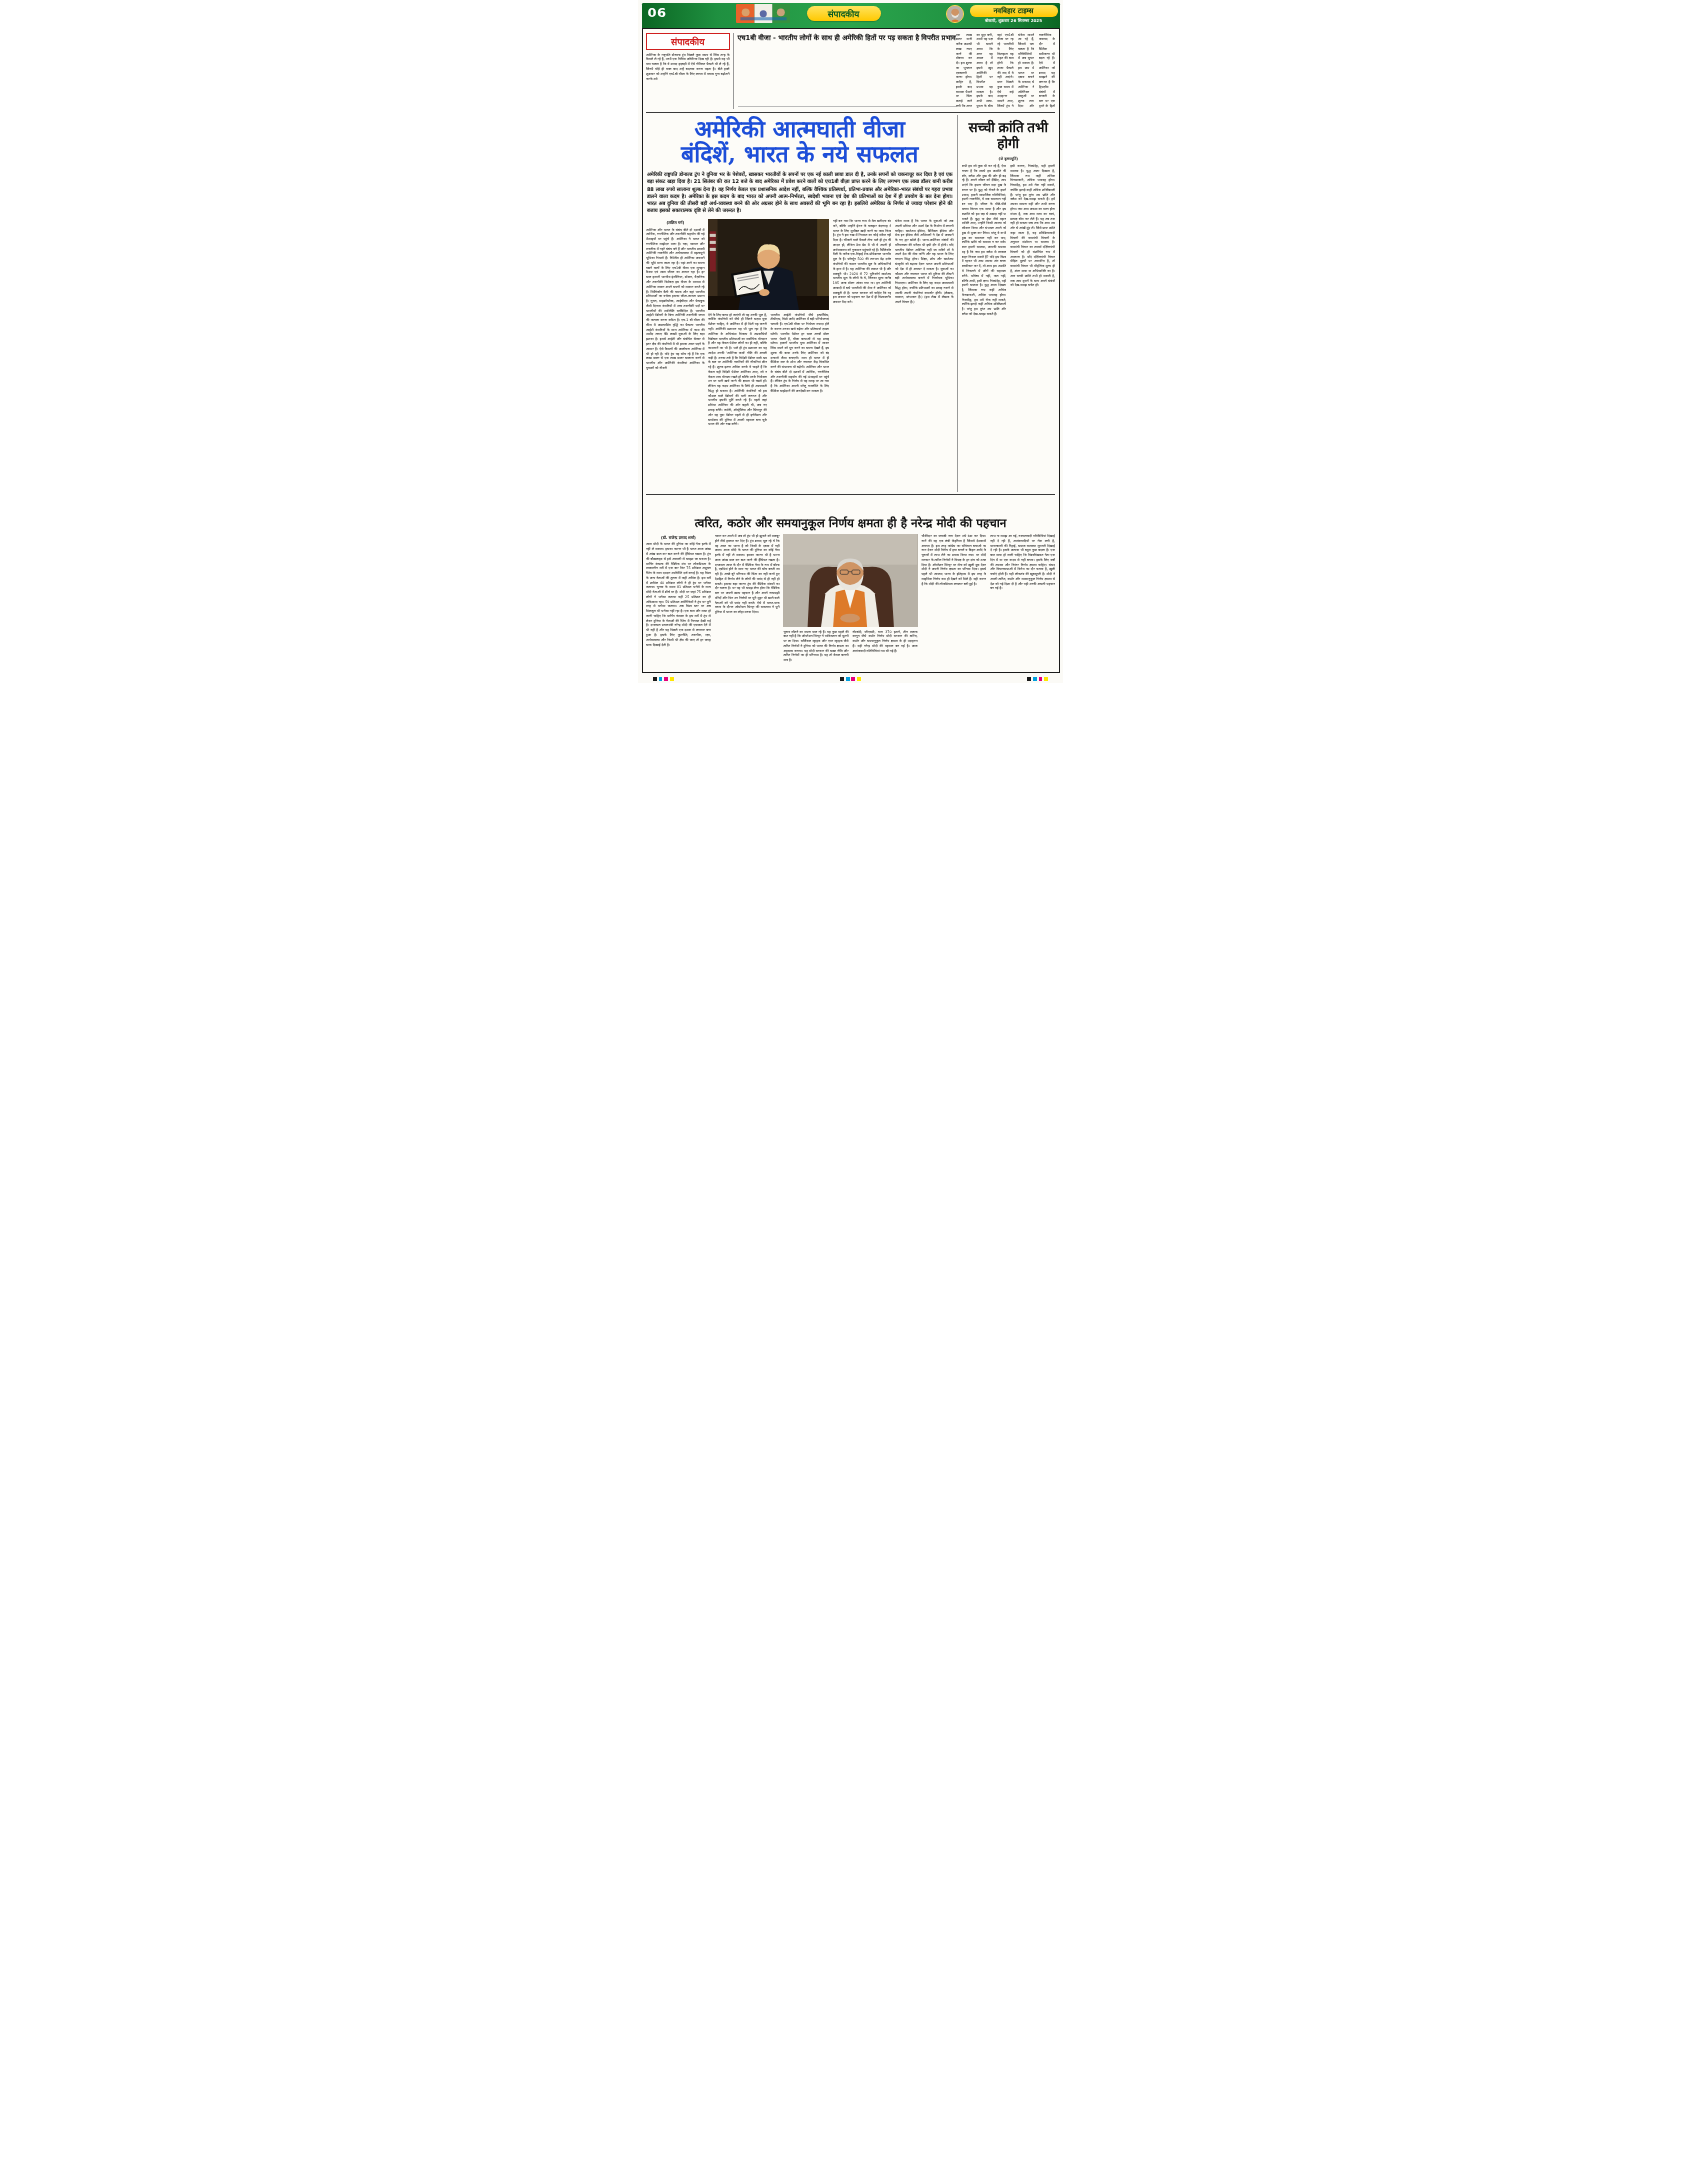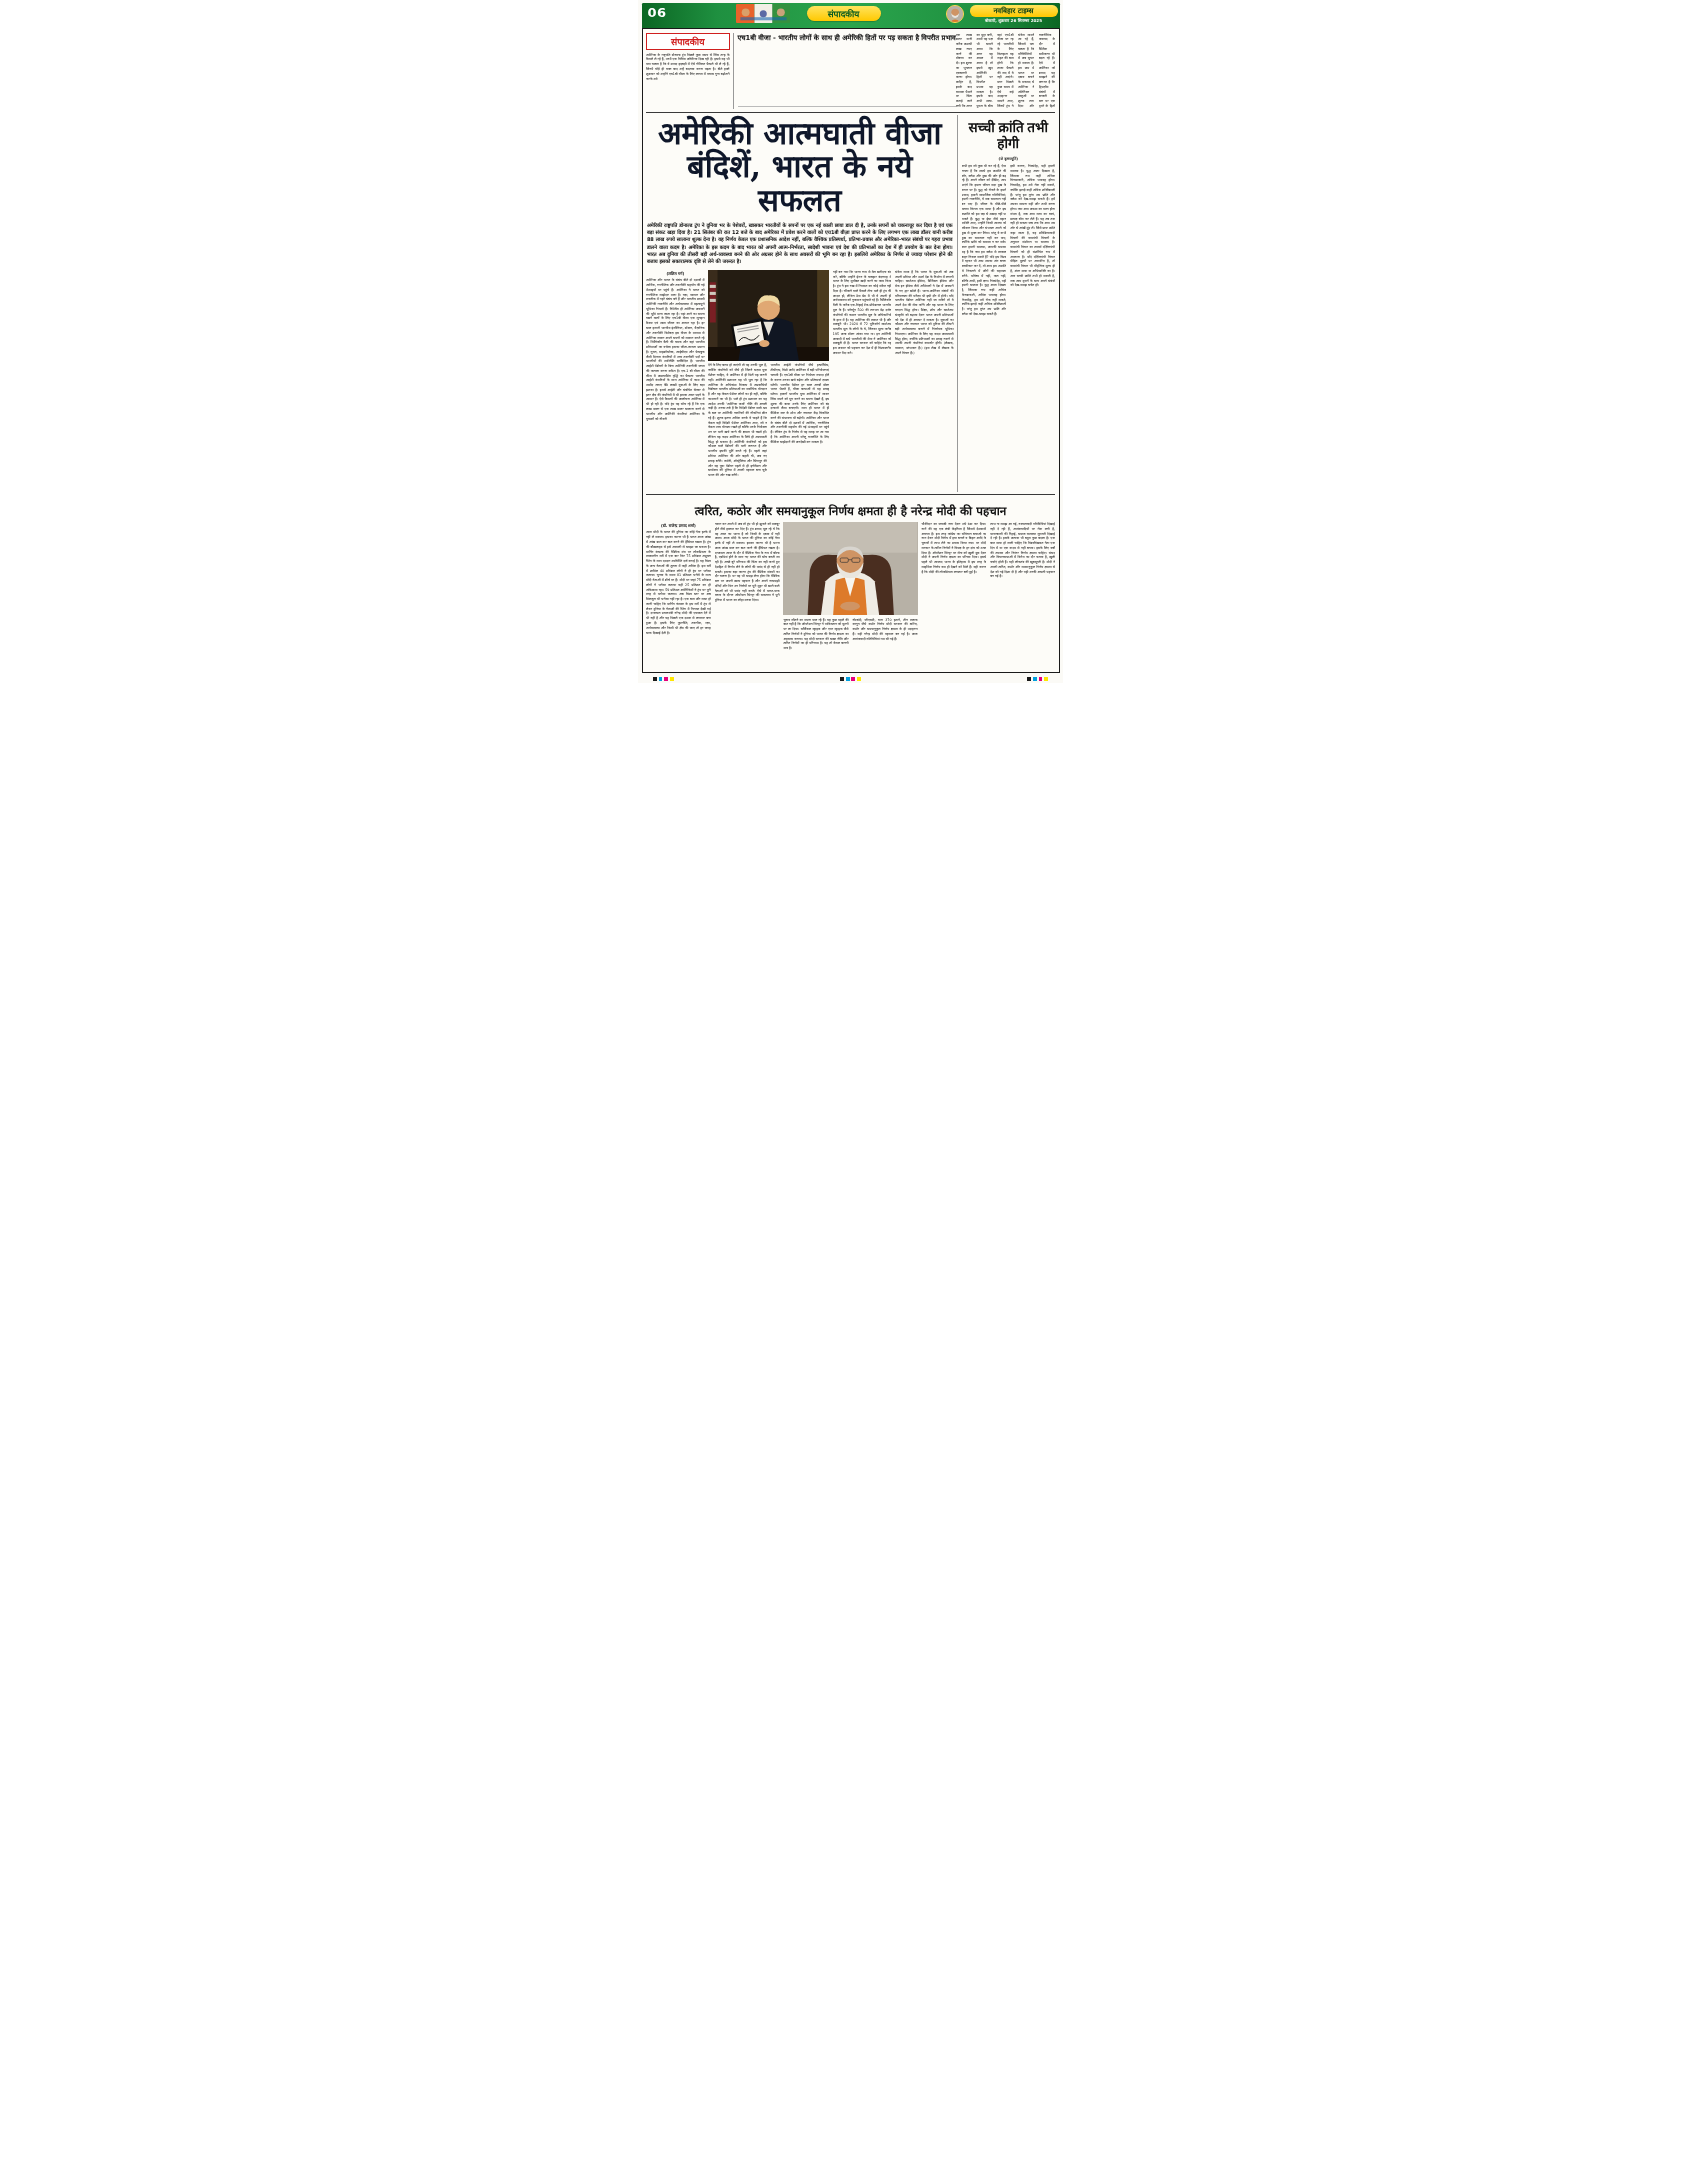--- a/index.html
+++ b/index.html
@@ -36,41 +36,41 @@
   .editorial-body { height:58px; }
   .top-article { flex:1; padding-left:3.5px; display:flex; flex-direction:row; }
   .top-headline { font-size:6.8px; font-weight:bold; text-align:center; padding:0.9px 0 2.2px;
     border-bottom:0.4px solid #bbb; margin-bottom:2.2px; }
   .top-cols { flex:1; display:flex; gap:4.4px; overflow:hidden; }
   .top-cols .col-text { flex:1; }
 
   
   .main-section { display:flex; height:379px; padding-top:2.6px; }
   .main-left { flex:0 0 312px; border-right:0.4px solid #999; padding-right:3.5px; display:flex; flex-direction:column; }
-  .main-headline { text-align:center; font-family:"DejaVu Serif", serif; font-weight:900; font-size:31px;
-    line-height:1.08; color:#0f172a; margin:1.7px 0 0.9px; }
+  .main-headline { text-align:center; font-family:"DejaVu Serif", serif; font-weight:900; font-size:23px;
+    line-height:1.08; color:#1d4ed8; margin:1.7px 0 0.9px; }
   .main-headline span { display:block; }
   .main-intro { font-size:5px; font-weight:bold; text-align:justify; line-height:1.45; margin:3.9px 0.9px 4.4px; }
   .main-body { flex:1; display:flex; gap:3.5px; overflow:hidden; }
   .mcol { flex:1; }
   .mid { flex:2.07; display:flex; flex-direction:column; }
   .photo-trump { height:91px; margin-bottom:2.6px; background:#241c12; }
   .photo-trump svg { width:100%; height:100%; display:block; }
   .mid-cols { flex:1; display:flex; gap:3.5px; overflow:hidden; }
   .mid-cols .col-text { flex:1; }
 
   .main-right { flex:1; padding-left:3.5px; display:flex; flex-direction:column; }
   .right-title { font-family:Liberation Sans, sans-serif; font-weight:900; font-size:13.5px; text-align:center;
     line-height:1.18; margin:5.2px 0 3.5px; }
   .right-byline { text-align:center; font-size:3.7px; font-weight:bold; margin-bottom:3.5px; }
   .right-cols { flex:1; display:flex; gap:3.9px; overflow:hidden; }
   .right-cols .col-text { flex:1; }
 
   
-  .bottom-section { flex:1; display:flex; flex-direction:column; border-top:0.9px solid #3a3a3a; margin-top:2.6px; padding-top:7px; overflow:hidden; }
+  .bottom-section { flex:1; display:flex; flex-direction:column; border-top:0.9px solid #3a3a3a; margin-top:2.6px; padding-top:19px; overflow:hidden; }
   .bottom-headline { font-family:"DejaVu Serif", serif; font-weight:900; font-size:11.8px; text-align:center; margin:0.4px 0 3.5px; }
   .bottom-body { flex:1; display:flex; gap:3.9px; overflow:hidden; }
   .bcol { flex:1; }
   .bmid { flex:2.07; display:flex; flex-direction:column; }
   .photo-modi { height:93px; margin-bottom:2.6px; background:#b7b1a6; }
   .photo-modi svg { width:100%; height:100%; display:block; }
   .bmid-cols { flex:1; display:flex; gap:3.9px; overflow:hidden; }
   .bmid-cols .col-text { flex:1; }
 
   

